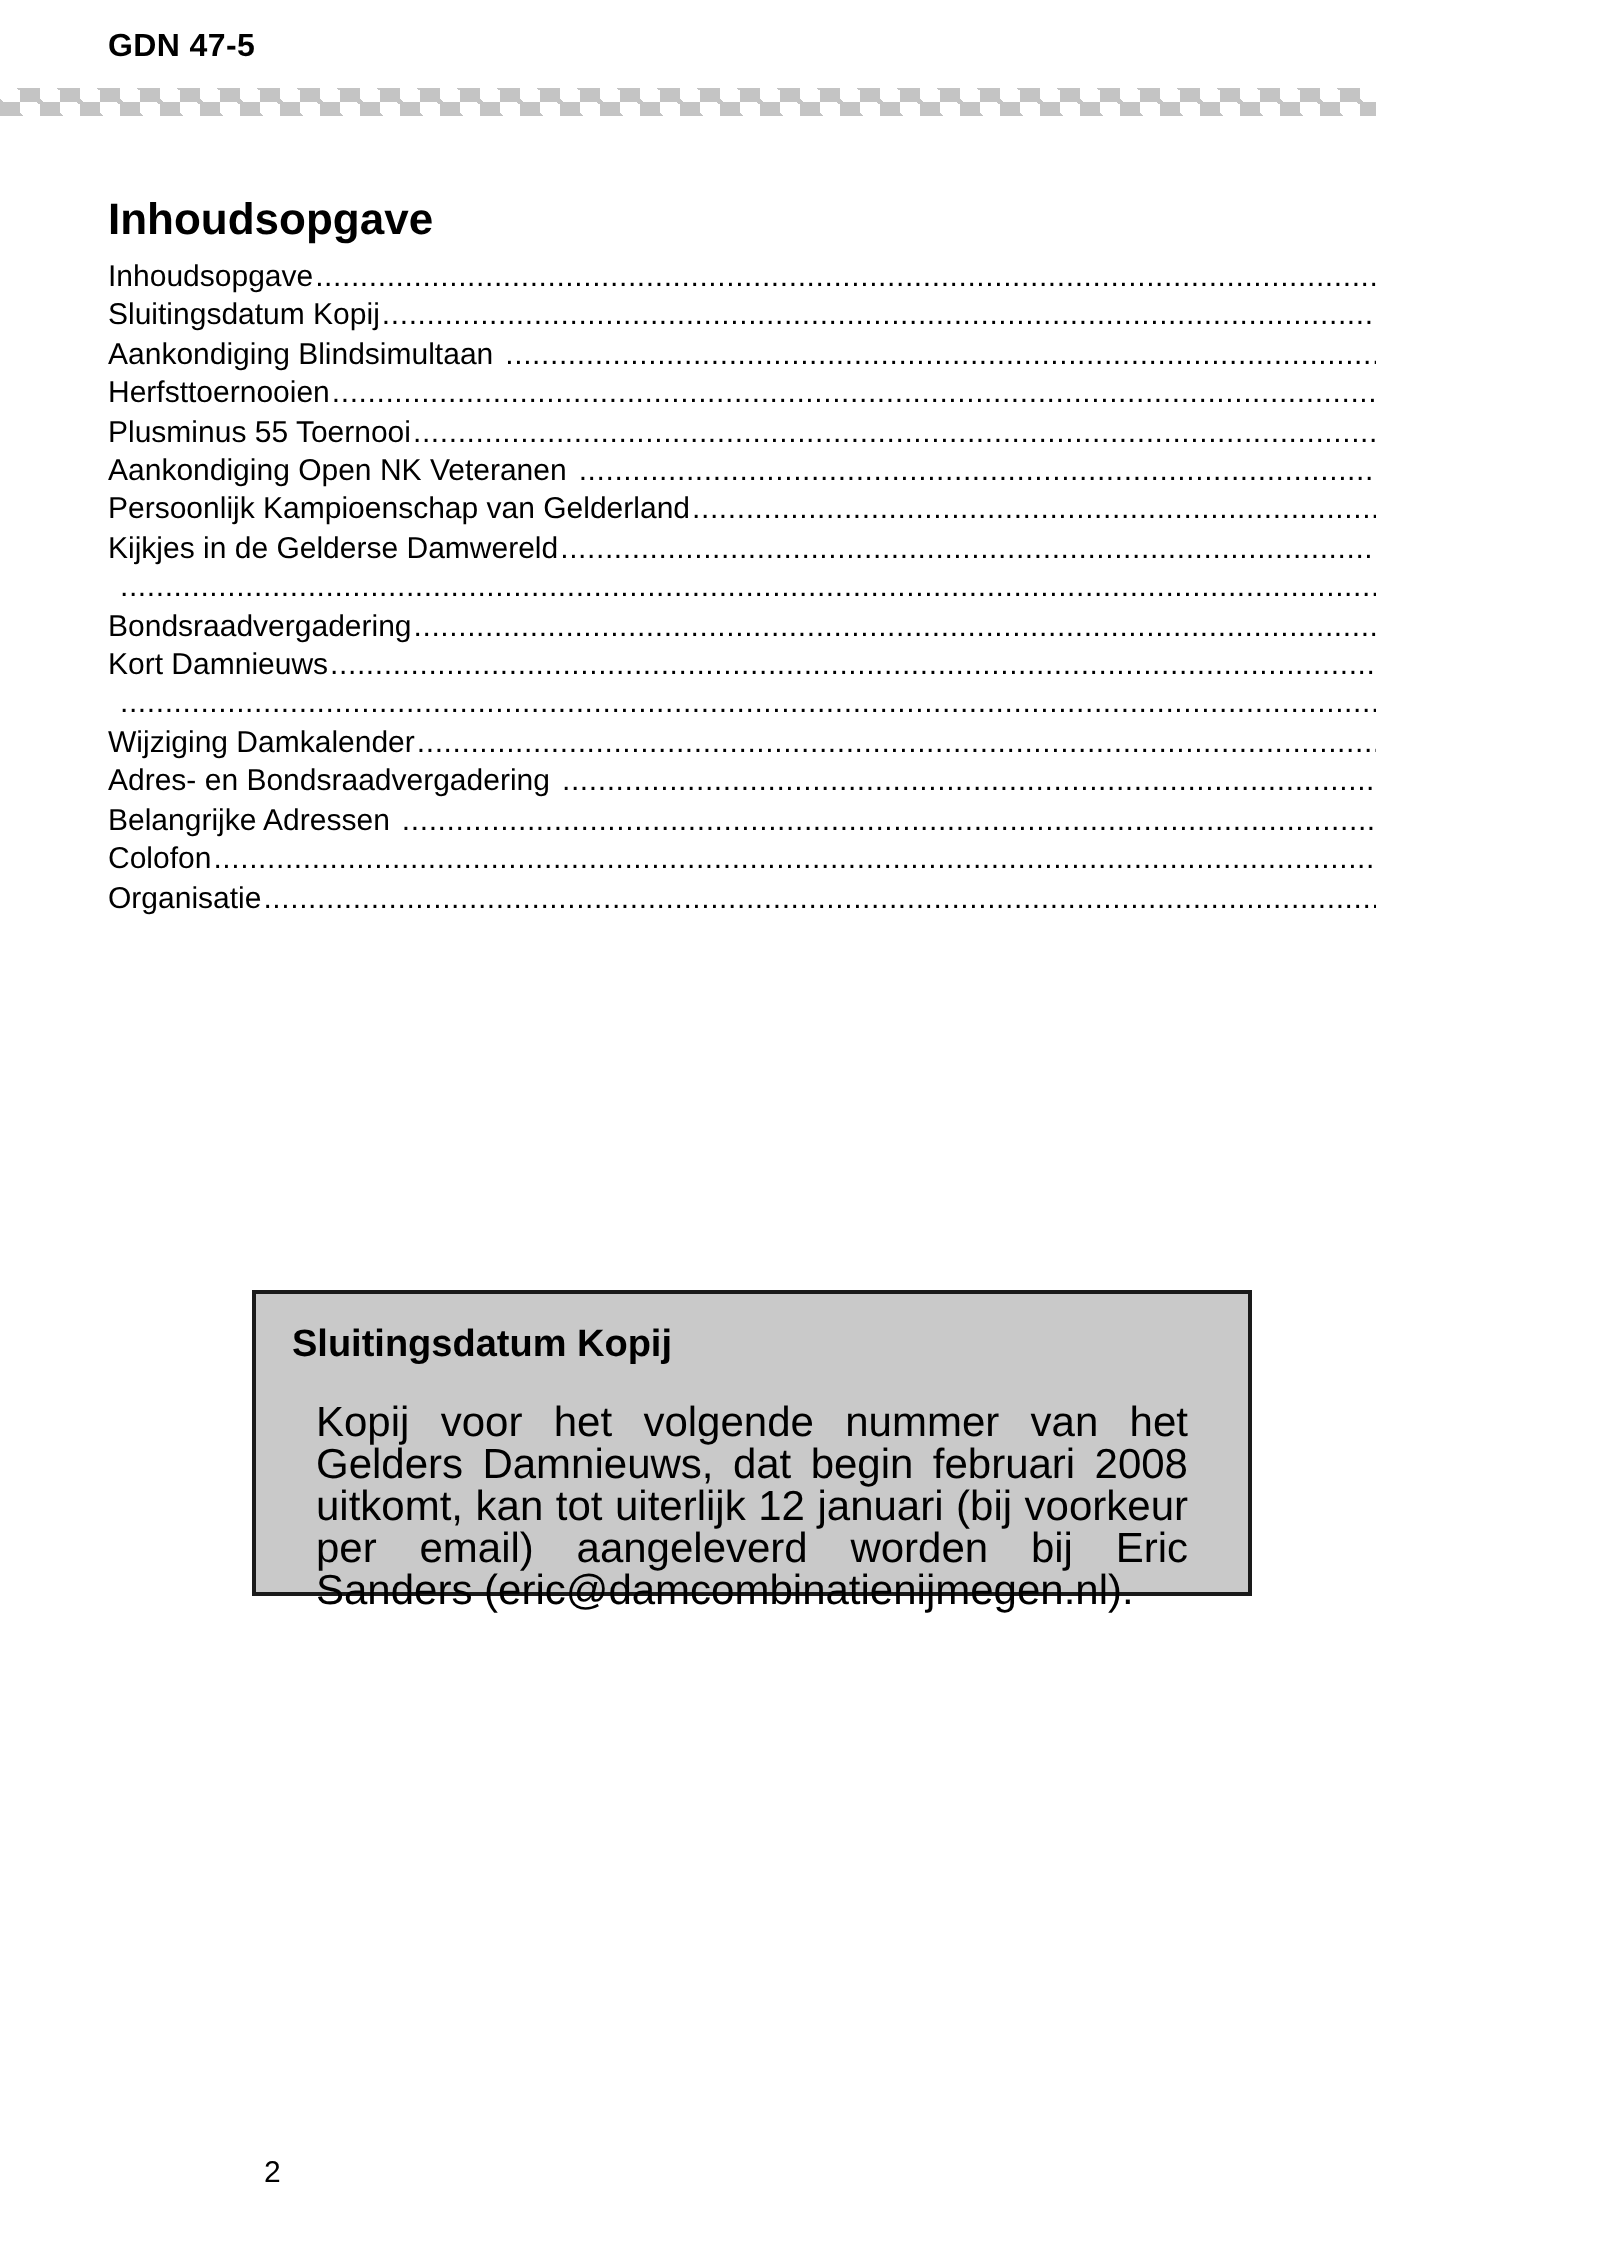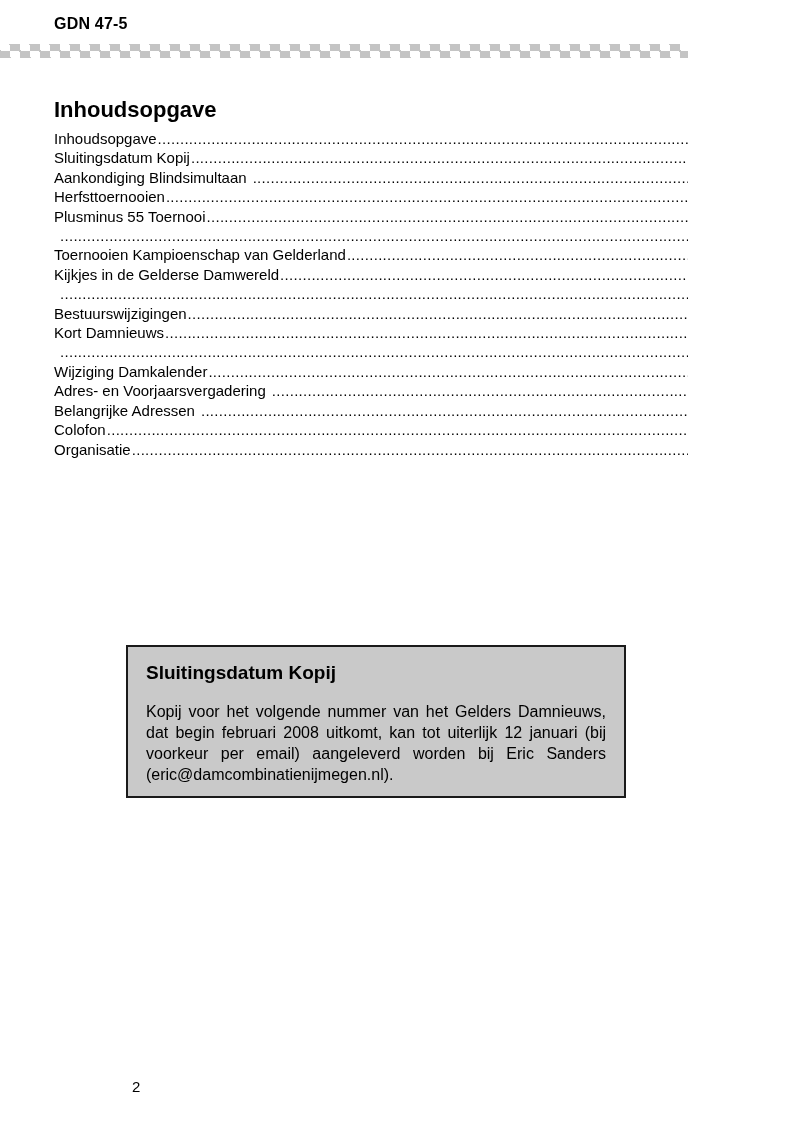--- a/index.html
+++ b/index.html
@@ -115,25 +115,25 @@
     border: 2px solid #1a1a1a;
     padding: 14px 18px 12px 18px;
   }
   .callout-title {
     font-size: 19px;
     font-weight: bold;
     line-height: 24px;
     margin: 0 0 16px 0;
   }
   .callout-body {
-    font-size: 16px;
+    font-size: 21px;
     line-height: 21px;
     text-align: justify;
     text-justify: inter-word;
-    margin: 0;
+    margin: 12px;
   }
 
   
   .folio {
     position: absolute;
     left: 132px;
     top: 1077px;
     font-size: 15px;
     line-height: 19px;
   }
@@ -175,43 +175,44 @@
         <span class="toc-leader"></span>
         <span class="toc-page">5</span>
       </div>
       <div class="toc-entry">
         <span class="toc-label">Plusminus 55 Toernooi</span>
         <span class="toc-gap"></span>
         <span class="toc-leader"></span>
         <span class="toc-page">7</span>
       </div>
       <div class="toc-entry spaced">
+        <span class="toc-label">Aankondiging Open NK Veteranen</span>
         <span class="toc-gap"></span>
         <span class="toc-leader"></span>
         <span class="toc-page">8</span>
       </div>
       <div class="toc-entry">
-        <span class="toc-label">Toernooien Kampioenschap van Gelderland</span>
+        <span class="toc-label">Persoonlijk Kampioenschap van Gelderland</span>
         <span class="toc-gap"></span>
         <span class="toc-leader"></span>
         <span class="toc-page">9</span>
       </div>
       <div class="toc-entry">
         <span class="toc-label">Kijkjes in de Gelderse Damwereld</span>
         <span class="toc-gap"></span>
         <span class="toc-leader"></span>
         <span class="toc-page">10</span>
       </div>
       <div class="toc-entry spaced">
         <span class="toc-gap"></span>
         <span class="toc-leader"></span>
         <span class="toc-page">17</span>
       </div>
       <div class="toc-entry">
-        <span class="toc-label">Bestuurswijzigingen</span>
+        <span class="toc-label">Bondsraadvergadering</span>
         <span class="toc-gap"></span>
         <span class="toc-leader"></span>
         <span class="toc-page">19</span>
       </div>
       <div class="toc-entry">
         <span class="toc-label">Kort Damnieuws</span>
         <span class="toc-gap"></span>
         <span class="toc-leader"></span>
         <span class="toc-page">20</span>
       </div>
@@ -220,21 +221,21 @@
         <span class="toc-leader"></span>
         <span class="toc-page">21</span>
       </div>
       <div class="toc-entry">
         <span class="toc-label">Wijziging Damkalender</span>
         <span class="toc-gap"></span>
         <span class="toc-leader"></span>
         <span class="toc-page">21</span>
       </div>
       <div class="toc-entry spaced">
-        <span class="toc-label">Adres- en Voorjaarsvergadering</span>
+        <span class="toc-label">Adres- en Bondsraadvergadering</span>
         <span class="toc-gap"></span>
         <span class="toc-leader"></span>
         <span class="toc-page">21</span>
       </div>
       <div class="toc-entry spaced">
         <span class="toc-label">Belangrijke Adressen</span>
         <span class="toc-gap"></span>
         <span class="toc-leader"></span>
         <span class="toc-page">22</span>
       </div>

